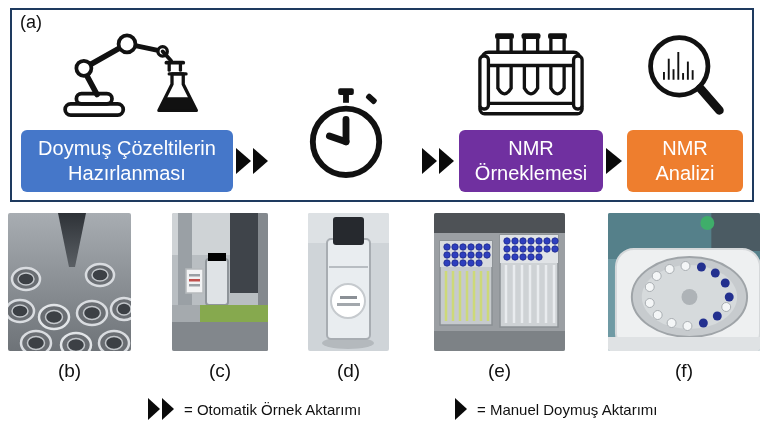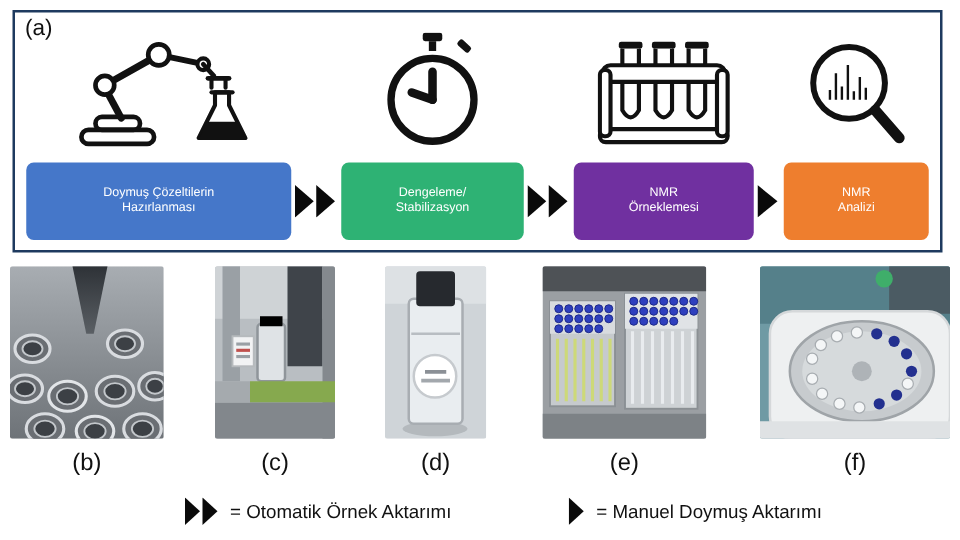--- a/index.html
+++ b/index.html
@@ -8,21 +8,21 @@
 
   
   .panel-a{position:absolute;left:10px;top:8px;width:744px;height:194px;
     border:2px solid #1e3a5f;background:#fff;box-sizing:border-box;}
   .panel-label{position:absolute;left:8px;top:2px;font-size:18px;color:#111;}
   .flow{position:absolute;left:8px;right:8px;top:4px;bottom:8px;
     display:flex;align-items:flex-end;justify-content:center;gap:3px;}
   .step{display:flex;flex-direction:column;align-items:center;justify-content:flex-end;}
   .step .icon{margin-bottom:10px;display:flex;align-items:flex-end;justify-content:center;}
   .step-box{width:100%;height:62px;border-radius:6px;color:#fff;display:flex;
-    align-items:center;justify-content:center;text-align:center;font-size:10px;
+    align-items:center;justify-content:center;text-align:center;font-size:20px;
     line-height:1.25;box-sizing:border-box;padding:4px 6px;white-space:pre-line;}
   .w1{width:212px}.w2{width:146px}.w3{width:144px}.w4{width:116px}
   .bg-blue{background:#4577c9;}
   .bg-green{background:#2eb274;}
   .bg-purple{background:#7030a0;}
   .bg-orange{background:#ee7e2e;}
   .flow-arrow{margin-bottom:18px;flex:0 0 auto;display:flex;}
 
   
   .photo-fig{position:absolute;top:213px;text-align:center;}
@@ -87,22 +87,20 @@
         <div class="icon">
           <svg width="82" height="94" viewBox="0 0 84 96">
             <rect x="34" y="0" width="16" height="7" rx="2" fill="#111"></rect>
             <rect x="39" y="7" width="6" height="8" fill="#111"></rect>
             <rect x="62" y="8" width="12" height="6" rx="2" fill="#111" transform="rotate(42 68 11)"></rect>
             <circle cx="42" cy="55" r="34" fill="#fff" stroke="#111" stroke-width="6"></circle>
             <line x1="42" y1="55" x2="42" y2="32" class="ico-stroke" stroke-width="7"></line>
             <line x1="42" y1="55" x2="25" y2="49" class="ico-stroke" stroke-width="7"></line>
           </svg>
         </div>
-        <div class="step-box bg-green">Dengeleme/
-Stabilizasyon</div>
       </div>
 
       <div class="flow-arrow">
         <svg width="34" height="26" viewBox="0 0 34 26">
           <polygon points="0,0 15,13 0,26" fill="#0a0a0a"></polygon>
           <polygon points="17,0 32,13 17,26" fill="#0a0a0a"></polygon>
         </svg>
       </div>
 
       <div class="step w3">

